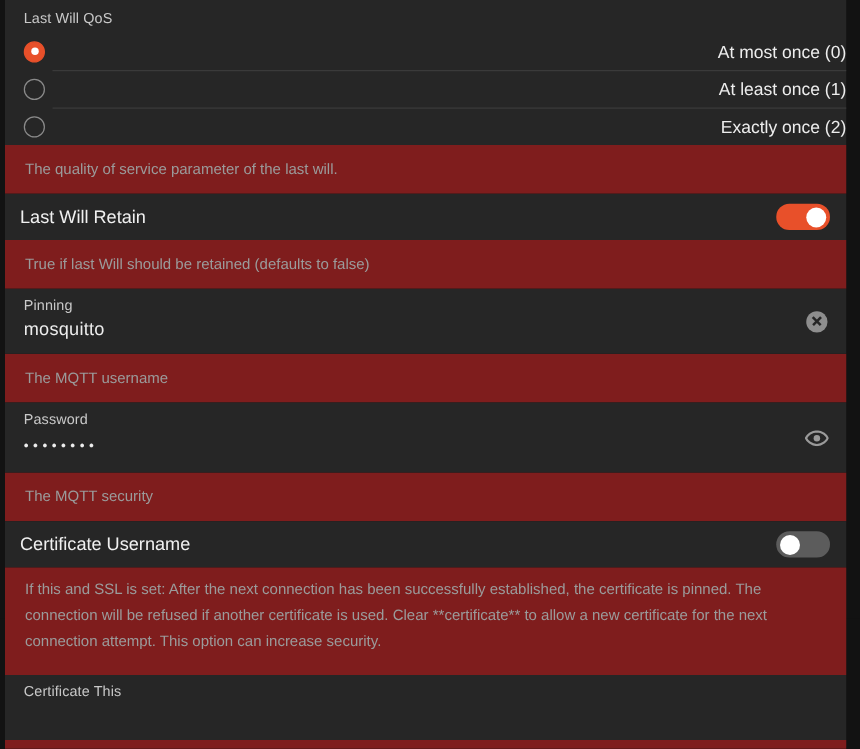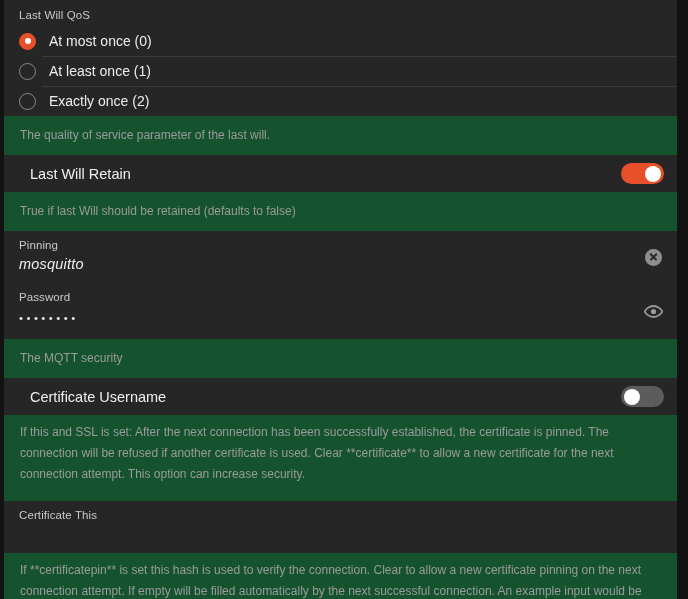--- a/index.html
+++ b/index.html
@@ -33,20 +33,21 @@
     color: #c9c9c9;
     padding: 9px 0 5px 15px;
     letter-spacing: .1px;
   }
   .radio-row {
     display: flex;
     align-items: center;
     height: 30px;
     padding-left: 15px;
     position: relative;
+    justify-content: space-between;
   }
   .radio-row + .radio-row::before {
     content: "";
     position: absolute;
     left: 38px; right: 0; top: 0;
     height: 1px;
     background: #3a3a3a;
   }
   .radio {
     width: 17px; height: 17px;
@@ -74,31 +75,31 @@
     color: #ededed;
     margin-left: 13px;
   }
 
   
   .helper {
     font-size: 12px;
     line-height: 21px;
     color: #9b9b9b;
     padding: 9px 12px 9px 16px;
-    background: #14532d;
+    background: #7f1d1d;
   }
   .helper.multiline { padding-top: 7px; padding-bottom: 16px; }
 
   
   .switch-row {
     display: flex;
     align-items: center;
     justify-content: space-between;
     height: 37px;
-    padding: 0 13px 0 26px;
+    padding: 0 13px 0 12px;
   }
   .switch-title {
     font-size: 14.5px;
     color: #f0f0f0;
   }
   .switch {
     width: 43px; height: 21px;
     border-radius: 11px;
     position: relative;
     flex: 0 0 auto;
@@ -125,21 +126,20 @@
     font-size: 11.5px;
     color: #c9c9c9;
     letter-spacing: .1px;
   }
   .field-value {
     font-size: 14.5px;
     color: #ededed;
     margin-top: 5px;
     min-height: 18px;
     letter-spacing: .2px;
-    font-style: italic;
   }
   .field-value.dots {
     font-size: 11px;
     letter-spacing: 3.6px;
     margin-top: 9px;
   }
   .field-row.empty { min-height: 46px; }
 
   .field-action {
     position: absolute;
@@ -208,20 +208,21 @@
   <div class="helper">True if last Will should be retained (defaults to false)</div>
 
   <div class="card field-row">
     <div class="field-label">Pinning</div>
     <div class="field-value">mosquitto</div>
     <span class="field-action">
       <span class="clear-icon"></span>
     </span>
   </div>
 
+  <div class="helper">The MQTT username</div>
 
   <div class="card field-row">
     <div class="field-label">Password</div>
     <div class="field-value dots">••••••••</div>
     <span class="field-action eye-icon">
       <svg width="19" height="13" viewBox="0 0 19 13">
         <path d="M9.5 1C5.2 1 1.8 4.2 0.8 6.5c1 2.3 4.4 5.5 8.7 5.5s7.7-3.2 8.7-5.5C17.2 4.2 13.8 1 9.5 1z" fill="none" stroke="#9a9a9a" stroke-width="1.8"></path>
         <circle cx="9.5" cy="6.5" r="2.6" fill="#9a9a9a"></circle>
       </svg>
     </span>

